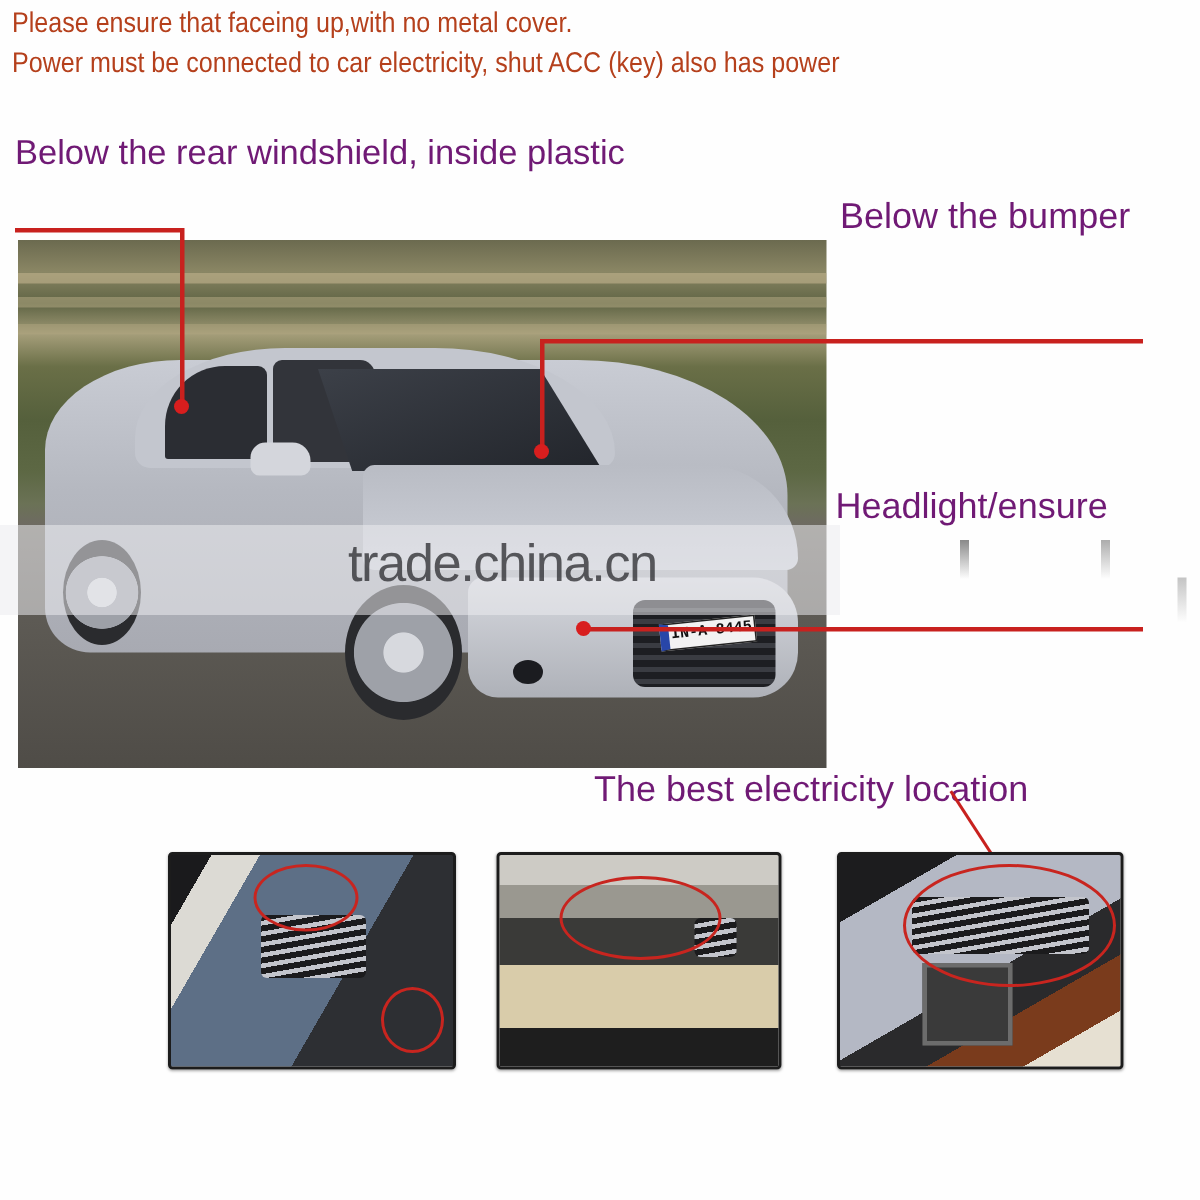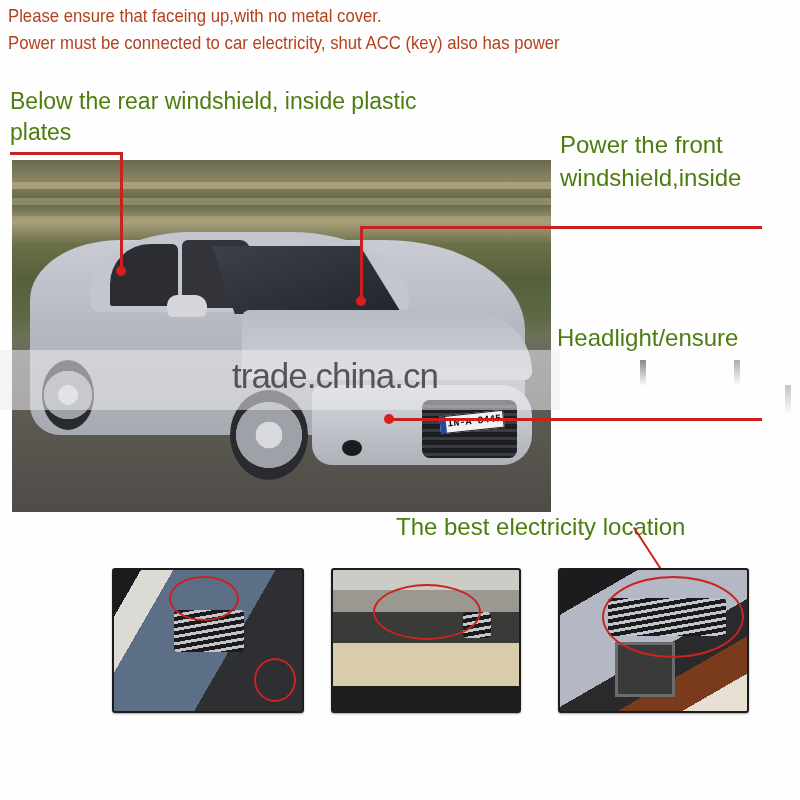--- a/index.html
+++ b/index.html
@@ -3,21 +3,21 @@
   <meta charset="utf-8">
   <style>
     * { box-sizing: border-box; margin: 0; padding: 0; }
     html, body { width: 800px; height: 800px; background: #fefefe; overflow: hidden; }
     body { position: relative; font-family: "Liberation Sans", sans-serif; }
 
     .notice { position: absolute; left: 8px; color: #b5401c; font-size: 19px; line-height: 24px; white-space: nowrap; transform: scaleX(0.88); transform-origin: left top; }
     .notice.l1 { top: 4px; }
     .notice.l2 { top: 31px; }
 
-    .label { position: absolute; color: #4d7c0f; font-size: 23px; line-height: 31px; white-space: nowrap; }
+    .label { position: absolute; color: #701a75; font-size: 23px; line-height: 31px; white-space: nowrap; }
     .label-rear { left: 10px; top: 86px; }
     .label-front { left: 560px; top: 128px; font-size: 24px; line-height: 33px; }
     .label-head { left: 557px; top: 322px; font-size: 24px; }
     .label-best { left: 396px; top: 511px; font-size: 24px; }
 
     
     .car-photo { position: absolute; left: 12px; top: 160px; width: 539px; height: 352px; overflow: hidden;
       background: linear-gradient(180deg, #6b6a4f 0%, #8a8664 6%, #5f6444 12%, #a39c78 18%, #6a6f47 24%, #55603c 34%, #5d6844 44%, #6b7256 50%, #6e6a62 54%, #5e5b55 70%, #4f4c47 100%); }
     .hill-stripe { position: absolute; left: 0; width: 100%; height: 7px; background: #b9ad87; opacity: .7; }
     .car-body { position: absolute; left: 18px; top: 80px; width: 495px; height: 195px; background: linear-gradient(180deg, #c9ccd4 0%, #b5b8c0 45%, #a8aab2 100%); border-radius: 90px 140px 40px 30px / 60px 90px 30px 30px; }
@@ -55,26 +55,24 @@
     .arrow-head { position: absolute; left: 681px; top: 594px; width: 0; height: 0; border-left: 6px solid transparent; border-right: 6px solid transparent; border-top: 14px solid #c8211e; transform: rotate(-33deg); }
   </style>
 </head>
 <body>
 
 <div class="notice l1">Please ensure that faceing up,with no metal cover.</div>
 <div class="notice l2">Power must be connected to car electricity, shut ACC (key) also has power</div>
 
 <div class="label label-rear">
   <div>Below the rear windshield, inside plastic</div>
-  <div>plates</div>
 </div>
 
 <div class="label label-front">
-  <div>Power the front</div>
-  <div>windshield,inside</div>
+  <div>Below the bumper</div>
 </div>
 
 <div class="car-photo">
   <div class="hill-stripe" style="top:22px;"></div>
   <div class="hill-stripe" style="top:38px; opacity:.5;"></div>
   <div class="hill-stripe" style="top:56px; opacity:.4;"></div>
   <div class="car-body"></div>
   <div class="car-cabin"></div>
   <div class="car-window-rear"></div>
   <div class="car-window-mid"></div>

